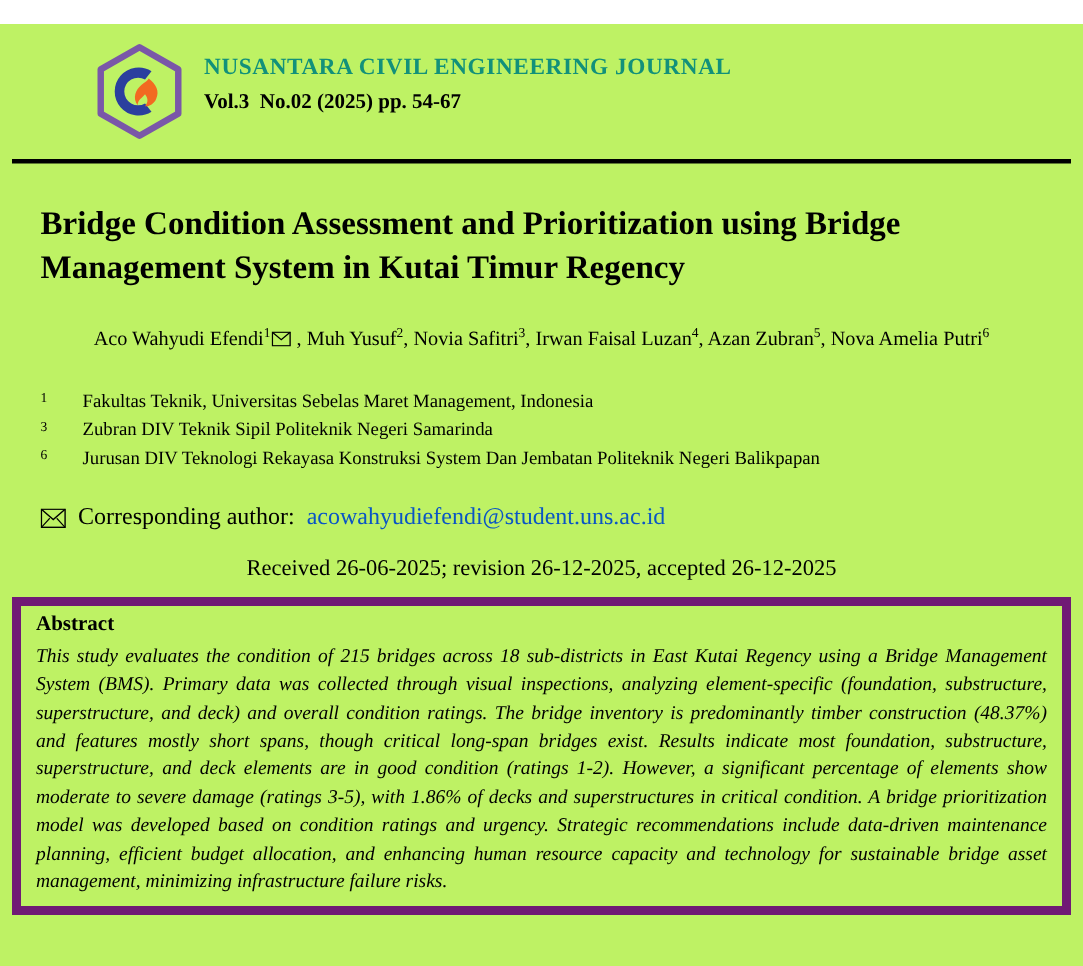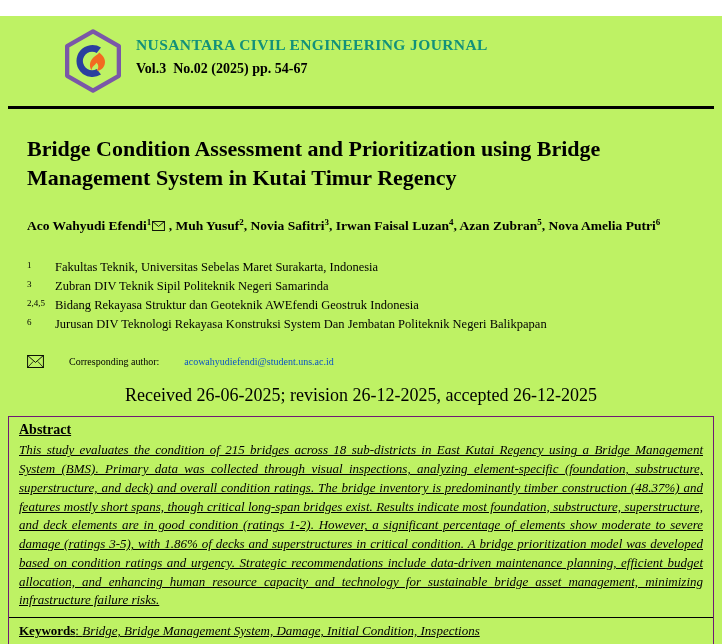--- a/index.html
+++ b/index.html
@@ -46,53 +46,53 @@
   .content { padding: 0 27px; }
   .article-title {
     margin-top: 25px;
     font-size: 22px;
     font-weight: bold;
     line-height: 1.32;
   }
   .authors {
     margin-top: 23px;
     font-size: 13.5px;
-    font-weight: bold;
+    font-weight: normal;
     line-height: 1.55;
+    text-align: center;
   }
   .authors sup { font-size: 9px; }
   .env-icon-inline { display: inline-block; vertical-align: -1px; margin-left: 1px; }
   .affiliations { margin-top: 21px; font-size: 12.5px; }
   .aff-row {
     display: grid;
     grid-template-columns: 28px 1fr;
     line-height: 1.52;
   }
   .aff-sup { font-size: 9px; padding-top: 1px; }
   .corresponding {
     margin-top: 21px;
-    font-size: 10px;
+    font-size: 16px;
     display: flex;
     align-items: center;
-    gap: 25px;
+    gap: 8px;
   }
   .email-link {
     color: #0a55c5;
     cursor: pointer;
   }
   .dates-line {
     margin-top: 17px;
     text-align: center;
-    font-size: 18px;
+    font-size: 15px;
   }
   
   .abstract-box {
     margin: 10px 8px 0 8px;
-    border: 1px solid #701a75;
-    text-decoration: underline;
+    border: 6px solid #701a75;
   }
   .abstract-inner { padding: 5px 10px 7px 10px; }
   .abstract-heading { font-size: 14px; font-weight: bold; }
   .abstract-text {
     margin-top: 3px;
     font-size: 13px;
     font-style: italic;
     text-align: justify;
     line-height: 1.44;
   }
@@ -130,29 +130,25 @@
     <p class="authors">
       <span><span>Aco Wahyudi Efendi</span><sup>1</sup><span class="env-icon-inline"><svg width="13" height="10" viewBox="0 0 14 11">
               <rect x="0.5" y="0.5" width="13" height="10" fill="none" stroke="#000"></rect>
               <path d="M0.5,0.5 L7,6 L13.5,0.5" fill="none" stroke="#000"></path>
             </svg></span><span> , </span></span><span><span>Muh Yusuf</span><sup>2</sup><span>, </span></span><span><span>Novia Safitri</span><sup>3</sup><span>, </span></span><span><span>Irwan Faisal Luzan</span><sup>4</sup><span>, </span></span><span><span>Azan Zubran</span><sup>5</sup><span>, </span></span><span><span>Nova Amelia Putri</span><sup>6</sup><span></span></span>
     </p>
 
     <div class="affiliations">
       <div class="aff-row">
         <span class="aff-sup">1</span>
-        <span>Fakultas Teknik, Universitas Sebelas Maret Surakarta, Indonesia</span>
+        <span>Fakultas Teknik, Universitas Sebelas Maret Management, Indonesia</span>
       </div>
       <div class="aff-row">
         <span class="aff-sup">3</span>
         <span>Zubran DIV Teknik Sipil Politeknik Negeri Samarinda</span>
-      </div>
-      <div class="aff-row">
-        <span class="aff-sup">2,4,5</span>
-        <span>Bidang Rekayasa Struktur dan Geoteknik AWEfendi Geostruk Indonesia</span>
       </div>
       <div class="aff-row">
         <span class="aff-sup">6</span>
         <span>Jurusan DIV Teknologi Rekayasa Konstruksi System Dan Jembatan Politeknik Negeri Balikpapan</span>
       </div>
     </div>
 
     <div class="corresponding">
       <span style="display:inline-flex;">
         <svg width="17" height="13" viewBox="0 0 18 14">
@@ -167,18 +163,15 @@
 
     <div class="dates-line">Received 26-06-2025; revision 26-12-2025, accepted 26-12-2025</div>
 
   </div>
 
   <div class="abstract-box">
     <div class="abstract-inner">
       <div class="abstract-heading">Abstract</div>
       <div class="abstract-text">This study evaluates the condition of 215 bridges across 18 sub-districts in East Kutai Regency using a Bridge Management System (BMS). Primary data was collected through visual inspections, analyzing element-specific (foundation, substructure, superstructure, and deck) and overall condition ratings. The bridge inventory is predominantly timber construction (48.37%) and features mostly short spans, though critical long-span bridges exist. Results indicate most foundation, substructure, superstructure, and deck elements are in good condition (ratings 1-2). However, a significant percentage of elements show moderate to severe damage (ratings 3-5), with 1.86% of decks and superstructures in critical condition. A bridge prioritization model was developed based on condition ratings and urgency. Strategic recommendations include data-driven maintenance planning, efficient budget allocation, and enhancing human resource capacity and technology for sustainable bridge asset management, minimizing infrastructure failure risks.</div>
     </div>
-    <div class="keywords-row">
-      <span class="keywords-label">Keywords</span><span>: </span><span class="keywords-items">Bridge, Bridge Management System, Damage, Initial Condition, Inspections</span>
-    </div>
   </div>
 
 </div>
 
 </body></html>

